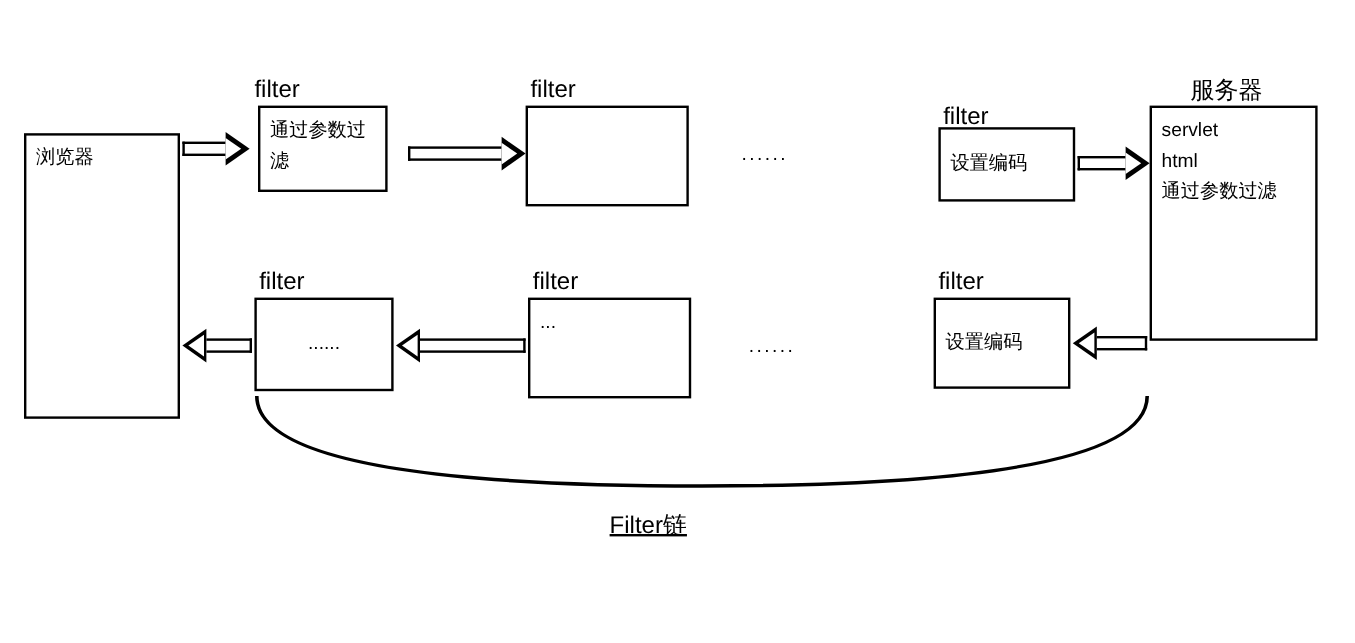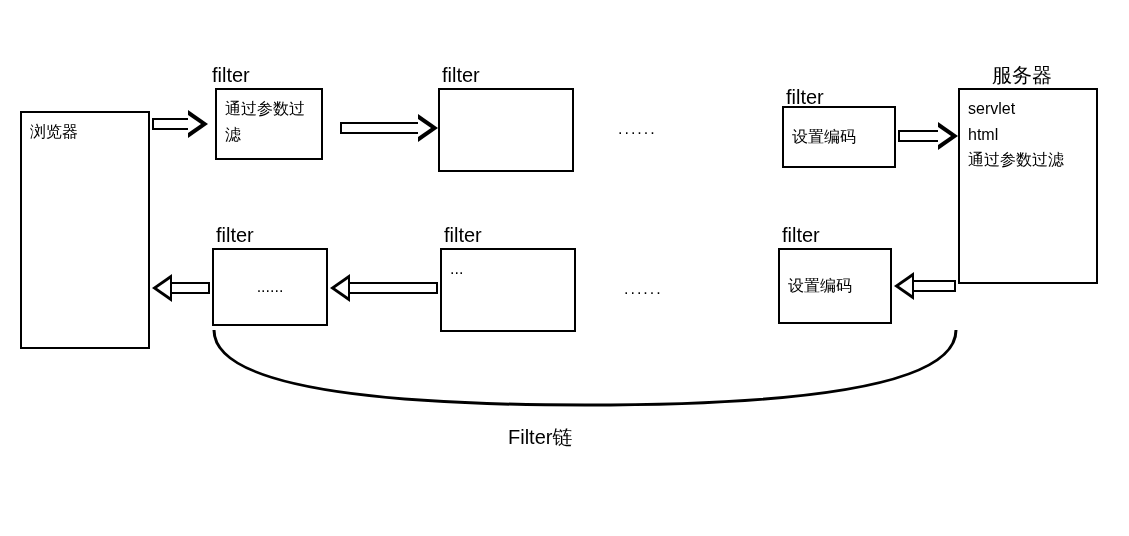--- a/index.html
+++ b/index.html
@@ -171,13 +171,13 @@
   <div class="head-inner" style="left:5px;"></div>
   <div class="stem" style="left:20px; width:38px;"></div>
 </div>
 
 <div class="curve-wrap" style="left:212px; top:320px; width:746px; height:100px;">
   <svg width="746" height="100" viewBox="0 0 746 100">
     <path d="M 2 10 Q 2 85 373 85 Q 744 85 744 10" stroke="#000" stroke-width="3" fill="none"></path>
   </svg>
 </div>
 
-<div class="label" style="left:508px; top:424px;">Filter链</div>
+<div class="label" style="left:508px; top:424px;text-decoration:underline;">Filter链</div>
 
 </body></html>

